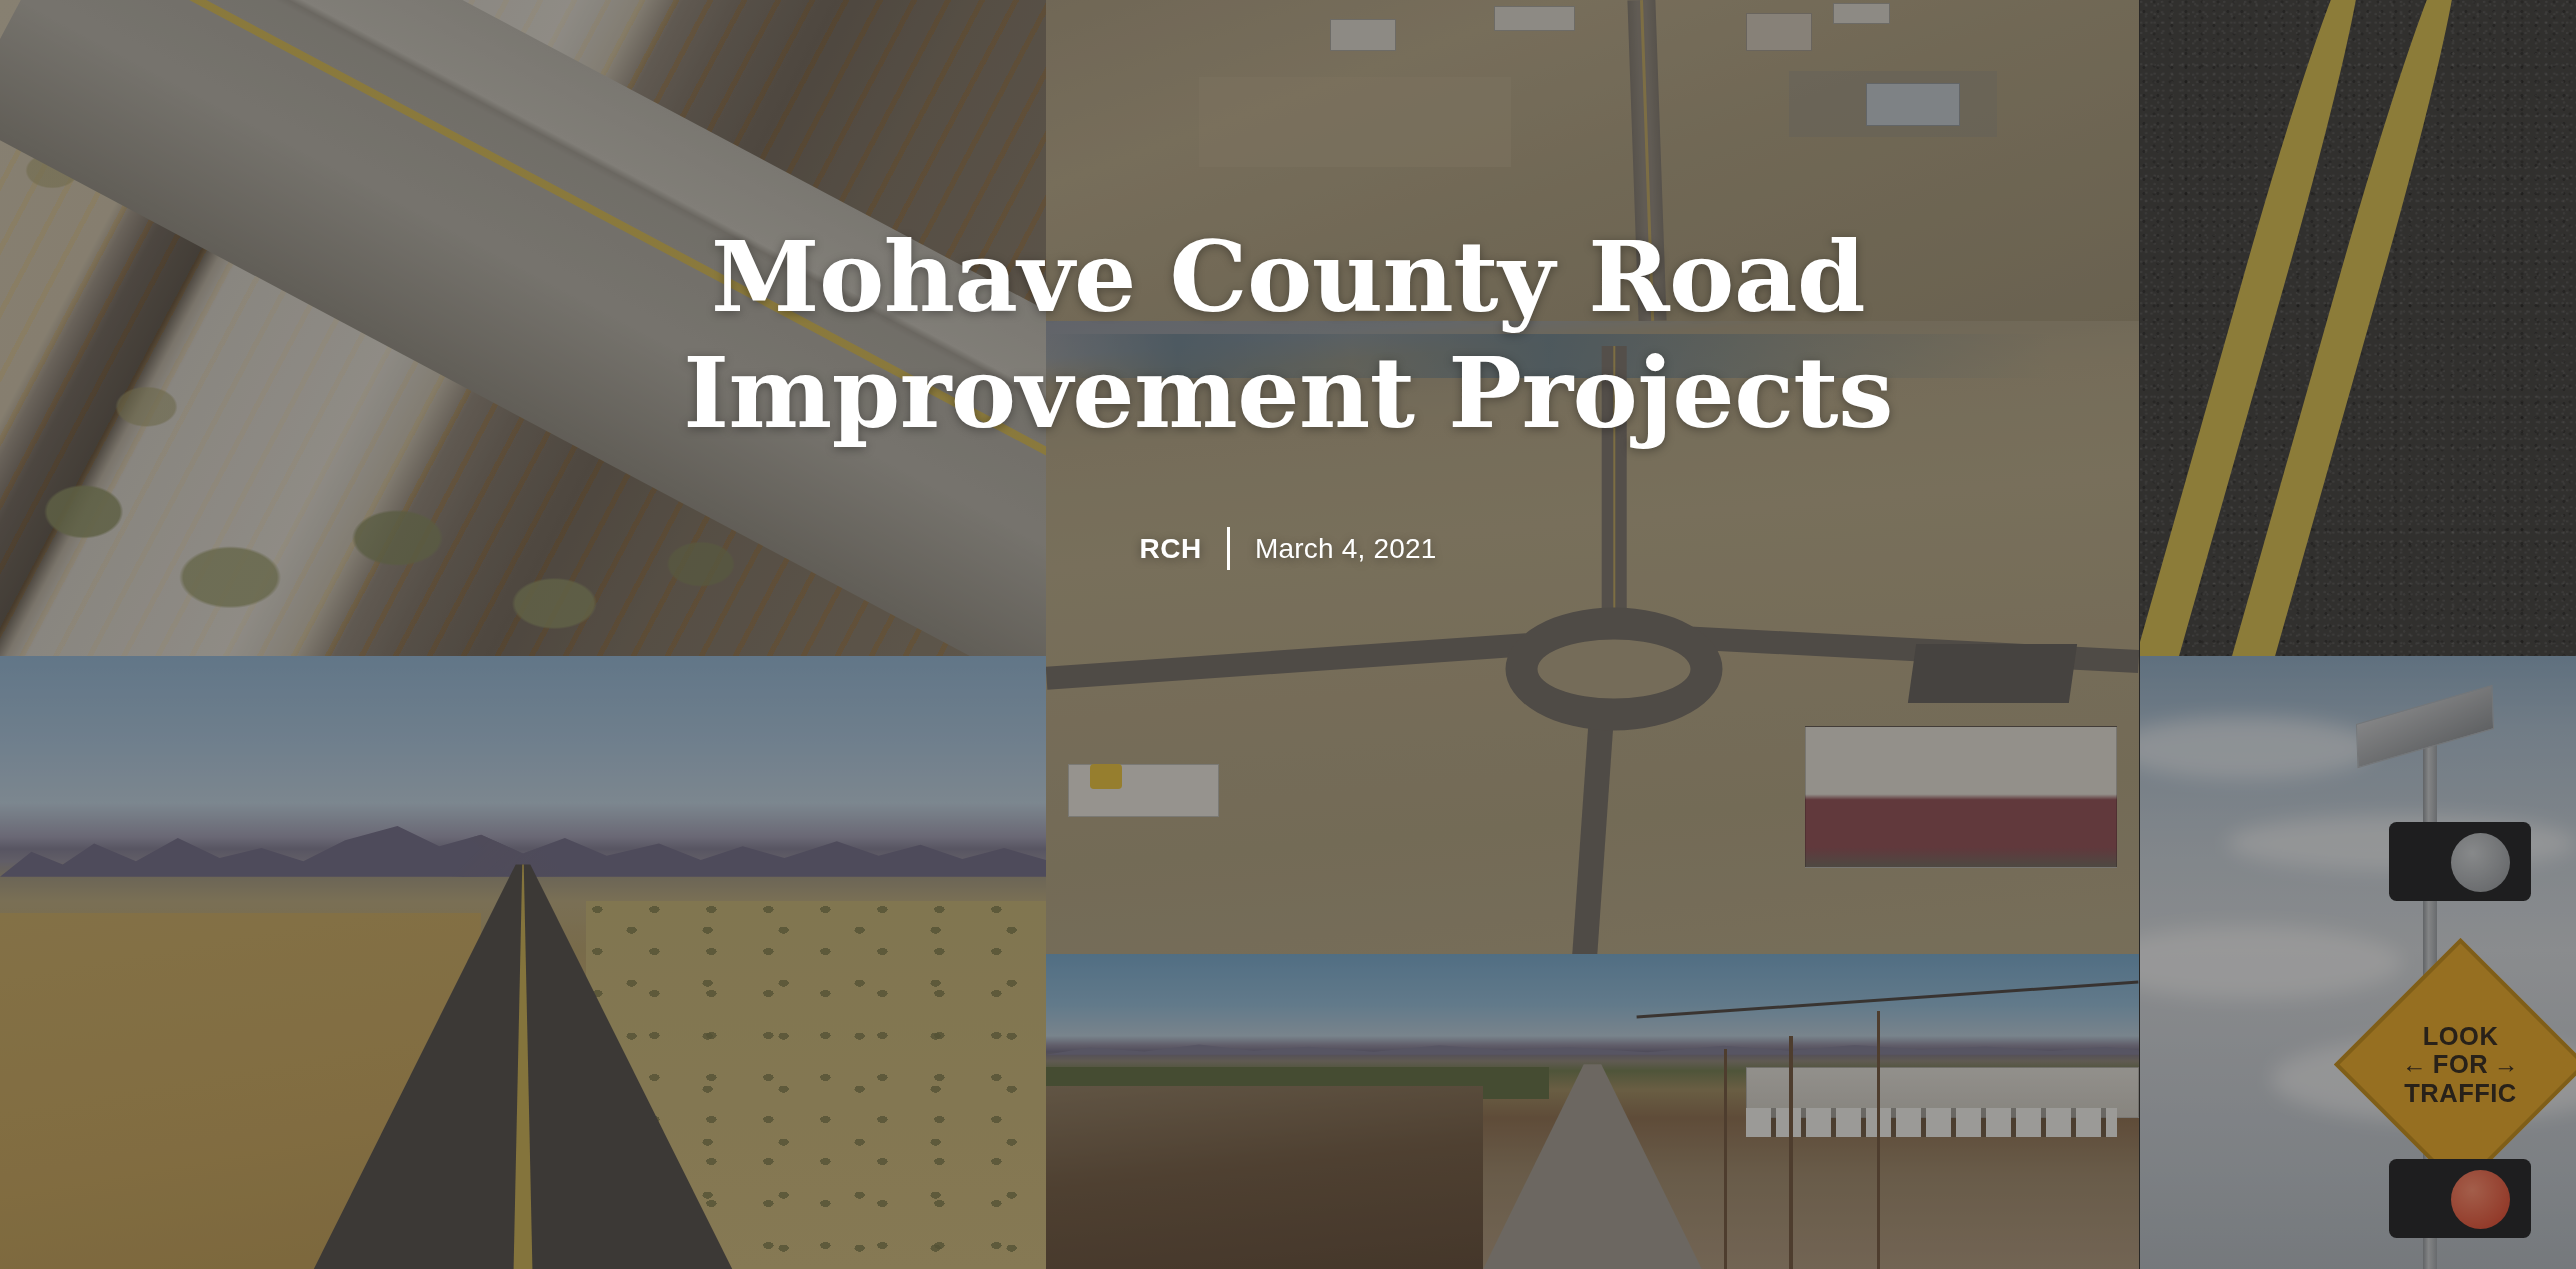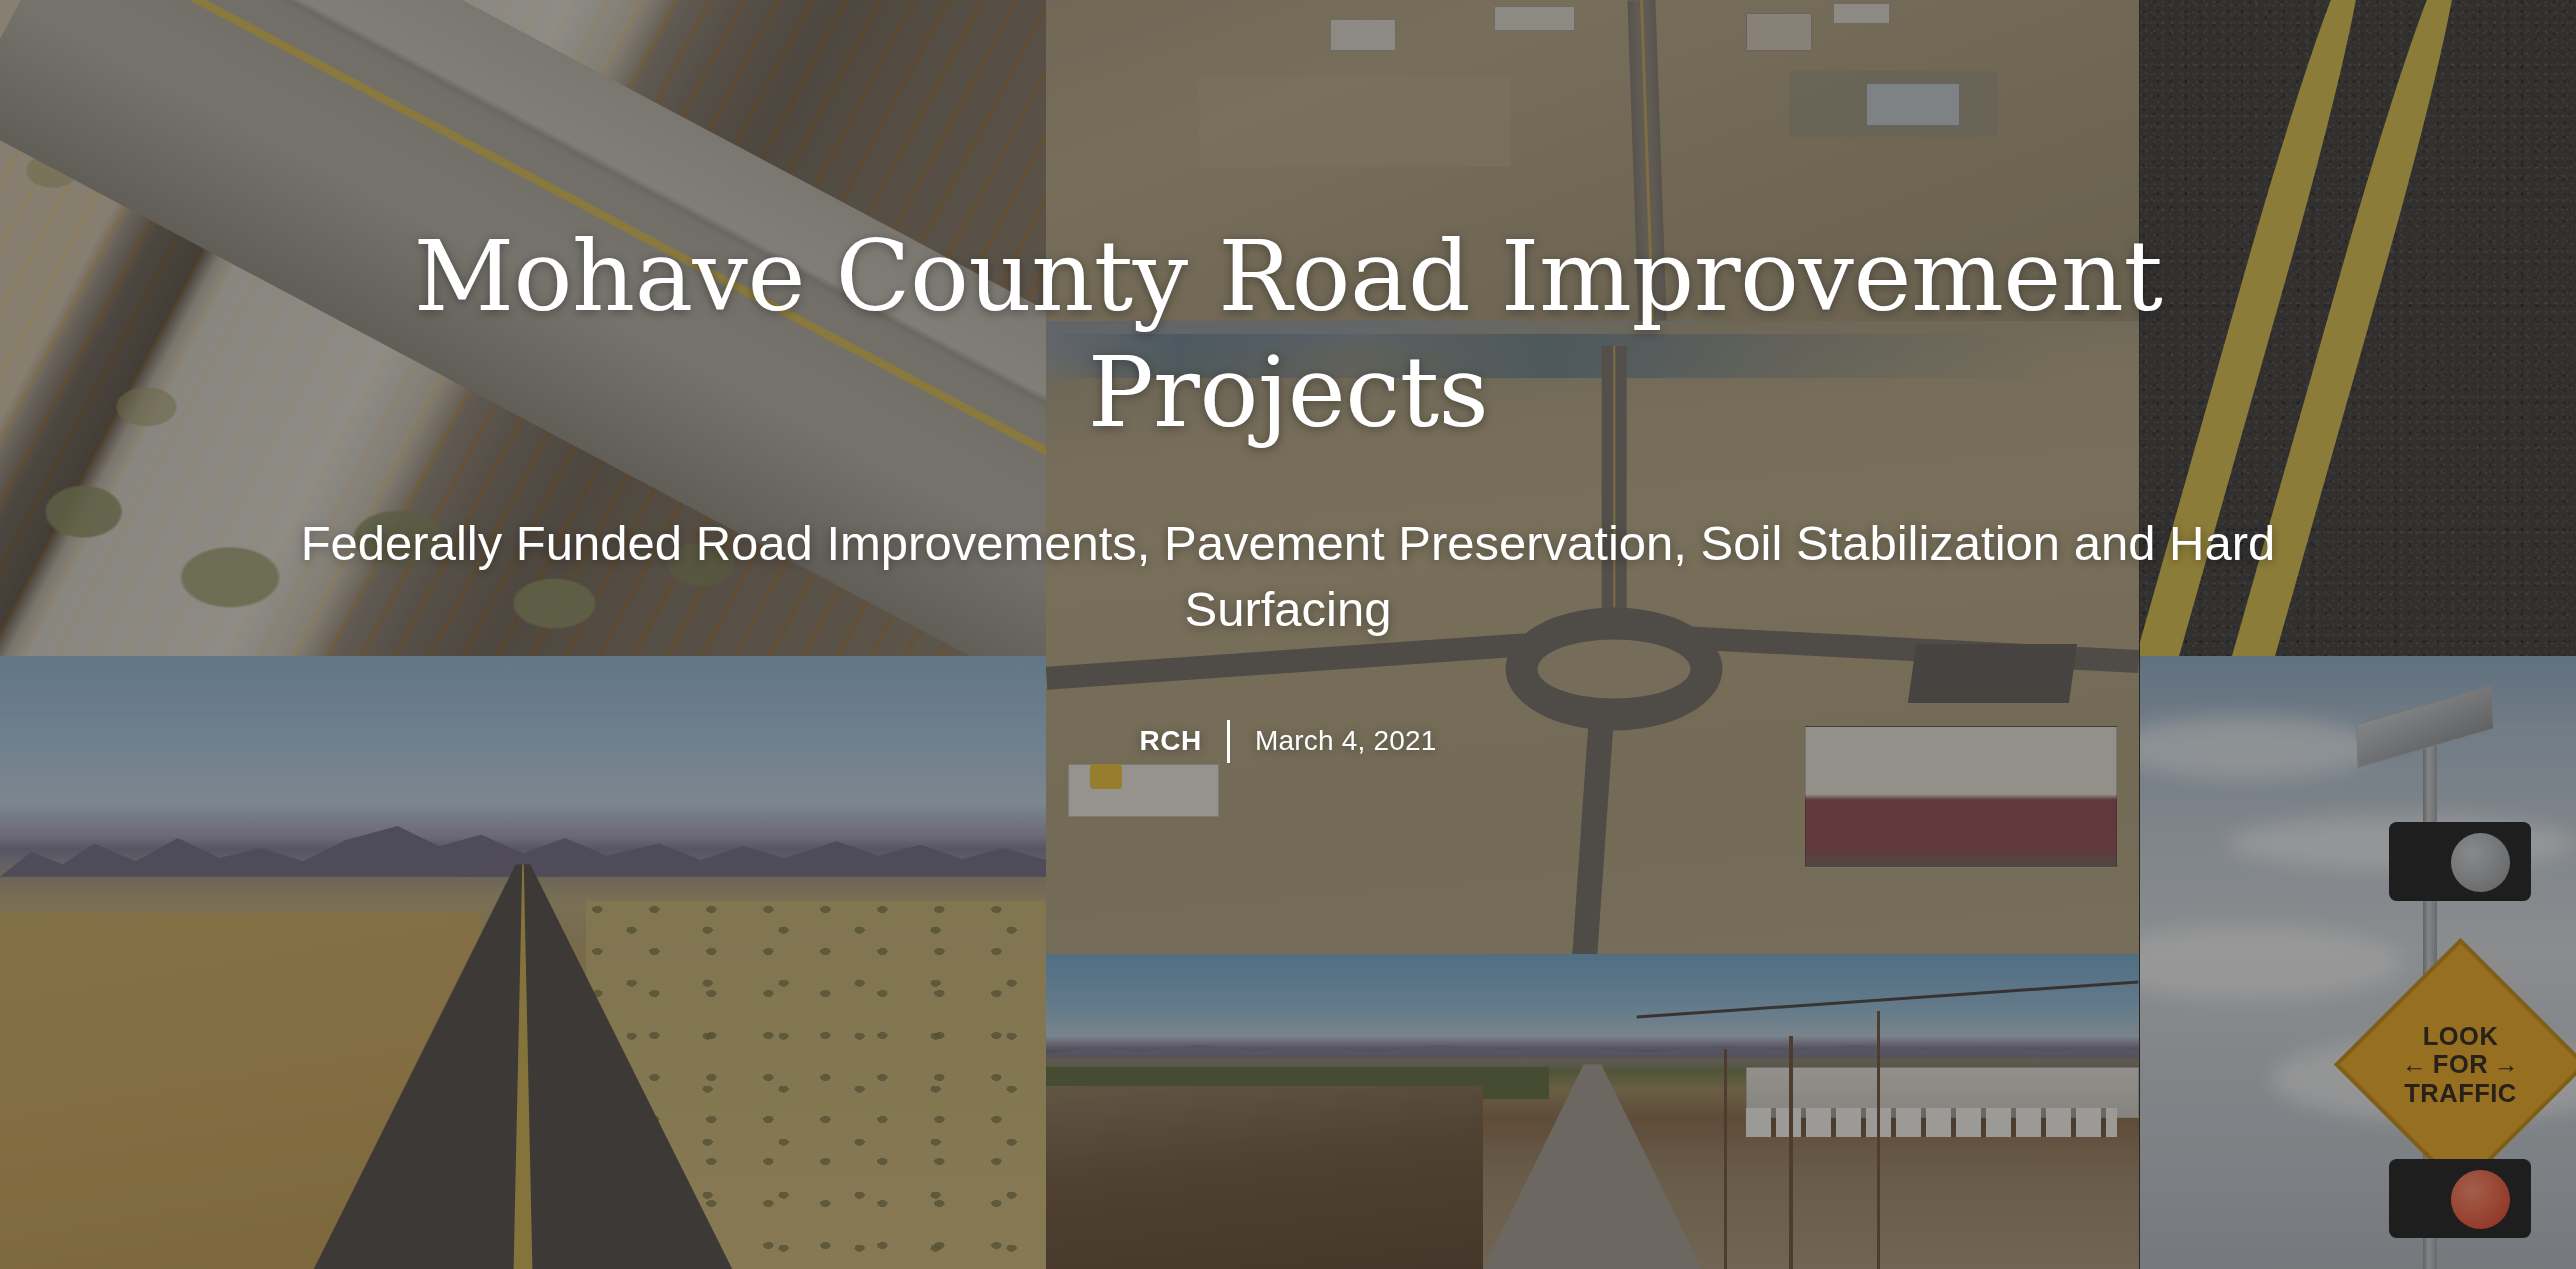--- a/index.html
+++ b/index.html
@@ -236,21 +236,21 @@
     position:absolute;inset:0;
     display:flex;flex-direction:column;
     align-items:center;justify-content:flex-start;
     padding-top:219px;
     color:#ffffff;
     text-align:center;
     text-shadow:0 1.9px 9.4px rgba(0,0,0,.35);
   }
   .title{
     font-family:"DejaVu Serif", serif;
-    font-weight:normal;
+    font-weight:bold;
     font-size:98px;
     line-height:1.18;
     letter-spacing:-0.5px;
     max-width:1851px;
     margin:0;
   }
   .subtitle{
     font-family:"Liberation Sans", sans-serif;
     font-weight:400;
     font-size:49px;
@@ -363,21 +363,20 @@
         <div class="lamp"></div>
       </div>
     </div>
 
   </div>
 
   <div class="overlay"></div>
 
   <div class="textblock">
     <h1 class="title">Mohave County Road Improvement Projects</h1>
-    <p class="subtitle">Federally Funded Road Improvements, Pavement Preservation, Soil Stabilization and Hard Surfacing</p>
     <div class="byline">
       <span class="author">RCH</span>
       <span class="rule"></span>
       <span class="date">March 4, 2021</span>
     </div>
   </div>
 
 </div>
 
 

